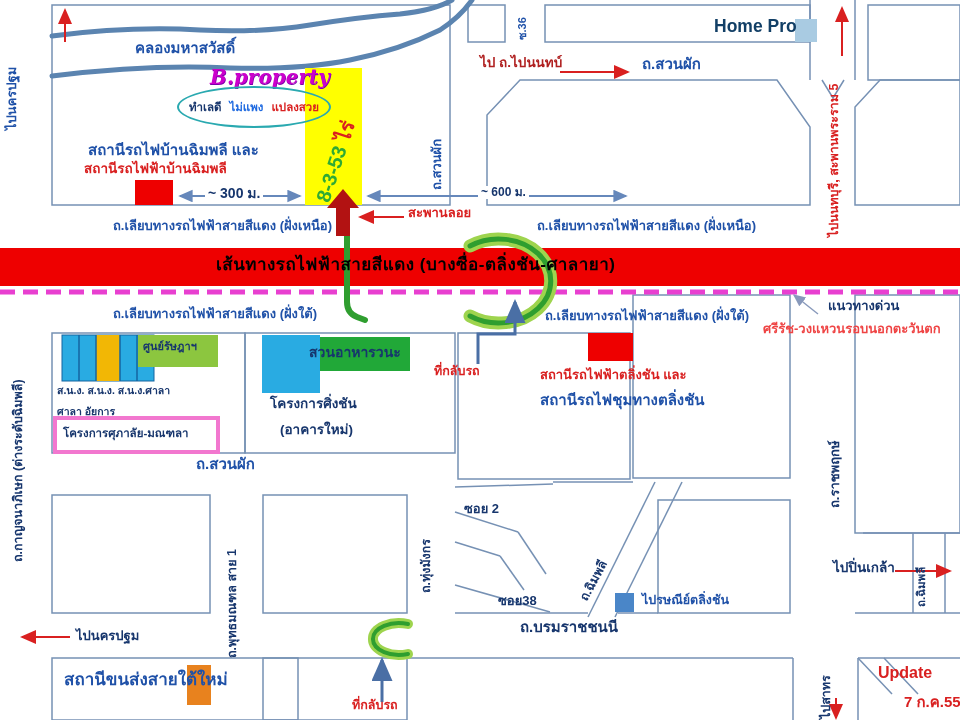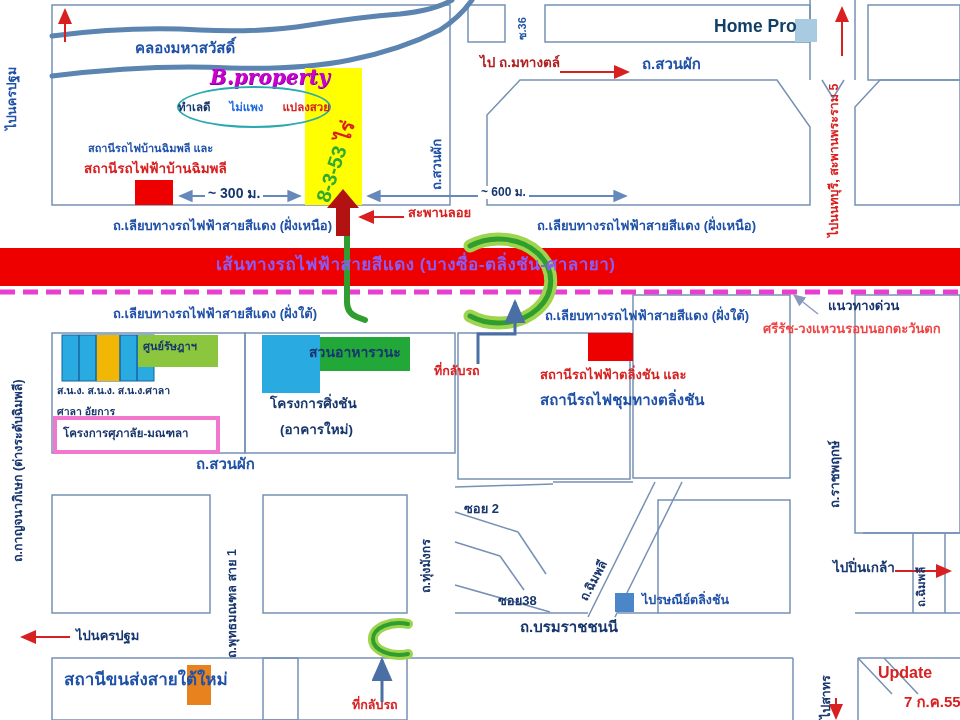--- a/index.html
+++ b/index.html
@@ -2,21 +2,21 @@
 <html><head>
 <meta charset="utf-8">
 <style>
   html,body{margin:0;padding:0;background:#fff;}
   #stage{position:relative;width:960px;height:720px;background:#ffffff;overflow:hidden;
          font-family:"Liberation Sans","DejaVu Sans",sans-serif;}
   #net{position:absolute;left:0;top:0;}
   .lb{position:absolute;font-weight:bold;white-space:nowrap;line-height:1.1;}
   .navy{color:#17366d;} .blue{color:#1f51a8;} .red{color:#d92020;} .mag{color:#ef4444;}
   .darkred{color:#b02020;} .teal-oval{position:absolute;border:2px solid #2aa9b0;border-radius:50%;
-         display:flex;align-items:center;justify-content:center;gap:19px;}
+         display:flex;align-items:center;justify-content:center;gap:8px;}
   .vrot{transform:rotate(-90deg);transform-origin:0 0;}
   .whitebg{background:#fff;padding:0 3px;}
   .script{font-family:"DejaVu Serif","Liberation Serif",serif;font-style:italic;color:#cc00cc;
           text-shadow:0.5px 0.5px 0 #7a00aa;}
 </style>
 </head>
 <body>
 
 <div id="stage">
 
@@ -140,34 +140,34 @@
 <div class="lb script" style="left:210px;top:66px;font-size:20px">B.property</div>
 <div class="teal-oval" style="left:177px;top:86px;width:150px;height:38px">
   <span class="lb navy" style="position:static;font-size:11.5px">ทำเลดี</span>
   <span class="lb" style="position:static;font-size:11.5px;color:#1f6ae0">ไม่แพง</span>
   <span class="lb red" style="position:static;font-size:11.5px">แปลงสวย</span>
 </div>
 <div class="lb" style="left:312px;top:198px;font-size:20px;transform:rotate(-72deg);transform-origin:0 0;color:#2faa35">
   <span>8-3-53</span>
   <span class="red">ไร่</span>
 </div>
-<div class="lb blue" style="left:88px;top:142px;font-size:11px">สถานีรถไฟบ้านฉิมพลี และ</div>
+<div class="lb blue" style="left:88px;top:142px;font-size:15px">สถานีรถไฟบ้านฉิมพลี และ</div>
 <div class="lb red" style="left:84px;top:162px;font-size:13.5px">สถานีรถไฟฟ้าบ้านฉิมพลี</div>
 <div class="lb navy whitebg" style="left:205px;top:186px;font-size:14px">~ 300 ม.</div>
 <div class="lb navy whitebg" style="left:478px;top:186px;font-size:12px">~ 600 ม.</div>
 <div class="lb red" style="left:408px;top:206px;font-size:13px">สะพานลอย</div>
 <div class="lb blue" style="left:113px;top:219px;font-size:13px">ถ.เลียบทางรถไฟฟ้าสายสีแดง (ฝั่งเหนือ)</div>
 <div class="lb blue" style="left:537px;top:219px;font-size:13px">ถ.เลียบทางรถไฟฟ้าสายสีแดง (ฝั่งเหนือ)</div>
 <div class="lb vrot blue" style="left:516px;top:40px;font-size:11px">ซ.36</div>
 <div class="lb" style="left:714px;top:17px;font-size:17.5px;color:#123f66">Home Pro</div>
-<div class="lb darkred" style="left:480px;top:56px;font-size:13.5px">ไป ถ.มทางตล์</div>
+<div class="lb darkred" style="left:480px;top:56px;font-size:13.5px">ไป ถ.ไปนนทบ์</div>
 <div class="lb blue" style="left:642px;top:56px;font-size:15px">ถ.สวนผัก</div>
 <div class="lb vrot blue" style="left:430px;top:190px;font-size:13px">ถ.สวนผัก</div>
 <div class="lb vrot red" style="left:828px;top:237px;font-size:12.5px">ไปนนทบุรี, สะพานพระราม 5</div>
-<div class="lb" style="left:216px;top:256px;font-size:17px;color:#8b5cf6;letter-spacing:.5px">เส้นทางรถไฟฟ้าสายสีแดง (บางซื่อ-ตลิ่งชัน-ศาลายา)</div>
+<div class="lb" style="left:216px;top:256px;font-size:17px;color:#000000;letter-spacing:.5px">เส้นทางรถไฟฟ้าสายสีแดง (บางซื่อ-ตลิ่งชัน-ศาลายา)</div>
 <div class="lb blue" style="left:113px;top:307px;font-size:13px">ถ.เลียบทางรถไฟฟ้าสายสีแดง (ฝั่งใต้)</div>
 <div class="lb blue" style="left:545px;top:309px;font-size:13px">ถ.เลียบทางรถไฟฟ้าสายสีแดง (ฝั่งใต้)</div>
 <div class="lb navy" style="left:828px;top:299px;font-size:13px">แนวทางด่วน</div>
 <div class="lb mag" style="left:763px;top:322px;font-size:13px">ศรีรัช-วงแหวนรอบนอกตะวันตก</div>
 <div class="lb navy" style="left:143px;top:340px;font-size:11px">ศูนย์รัษฎาฯ</div>
 <div class="lb navy" style="left:57px;top:385px;font-size:10.5px">ส.น.ง. ส.น.ง. ส.น.ง.ศาลา</div>
 <div class="lb navy" style="left:57px;top:406px;font-size:10.5px">ศาลา อัยการ</div>
 <div class="lb navy" style="left:63px;top:427px;font-size:11.5px">โครงการศุภาลัย-มณฑลา</div>
 <div class="lb navy" style="left:309px;top:345px;font-size:14px">สวนอาหารวนะ</div>
 <div class="lb navy" style="left:270px;top:397px;font-size:13.5px">โครงการศิ่งชัน</div>

